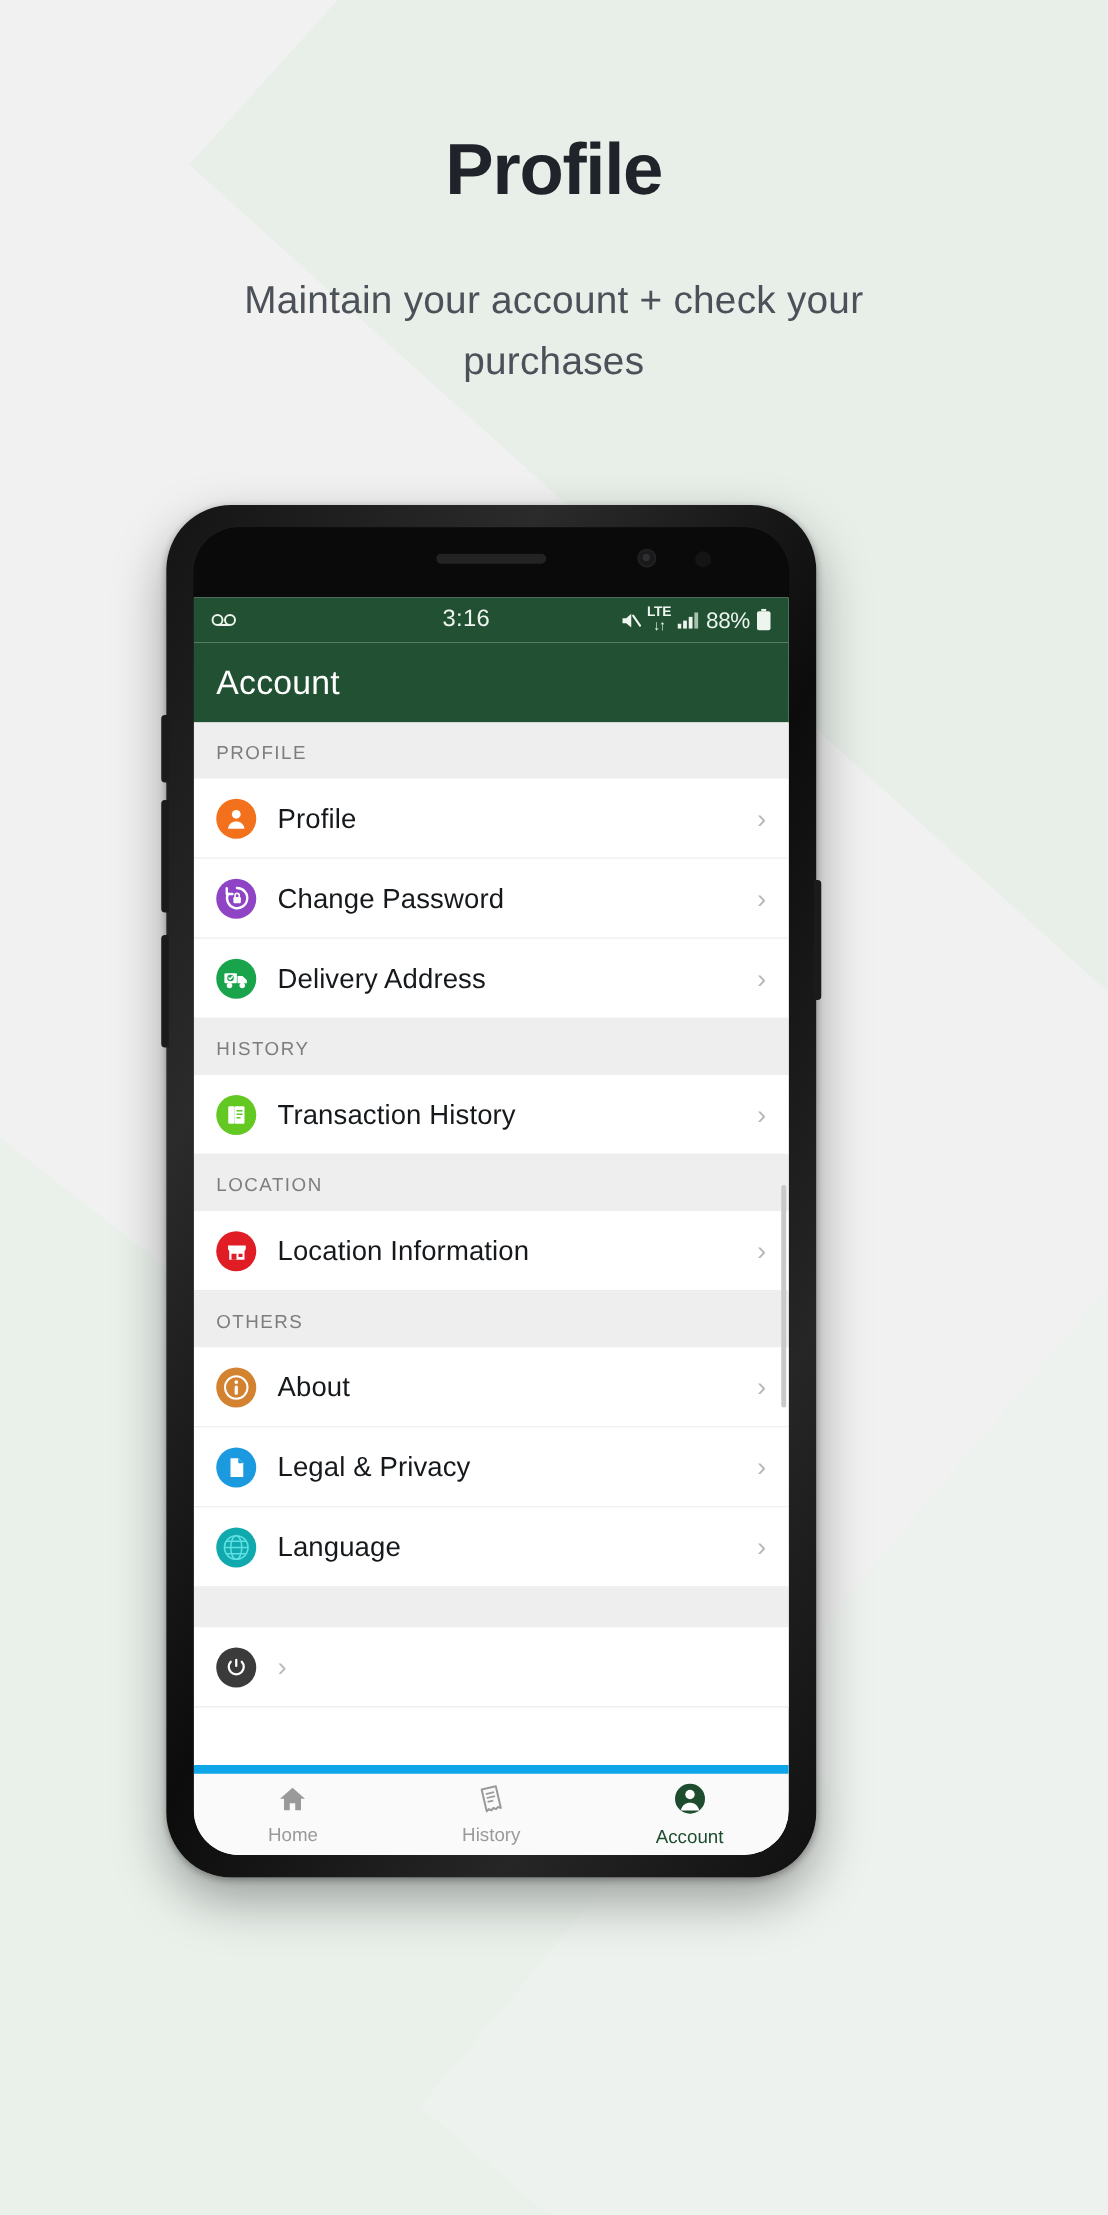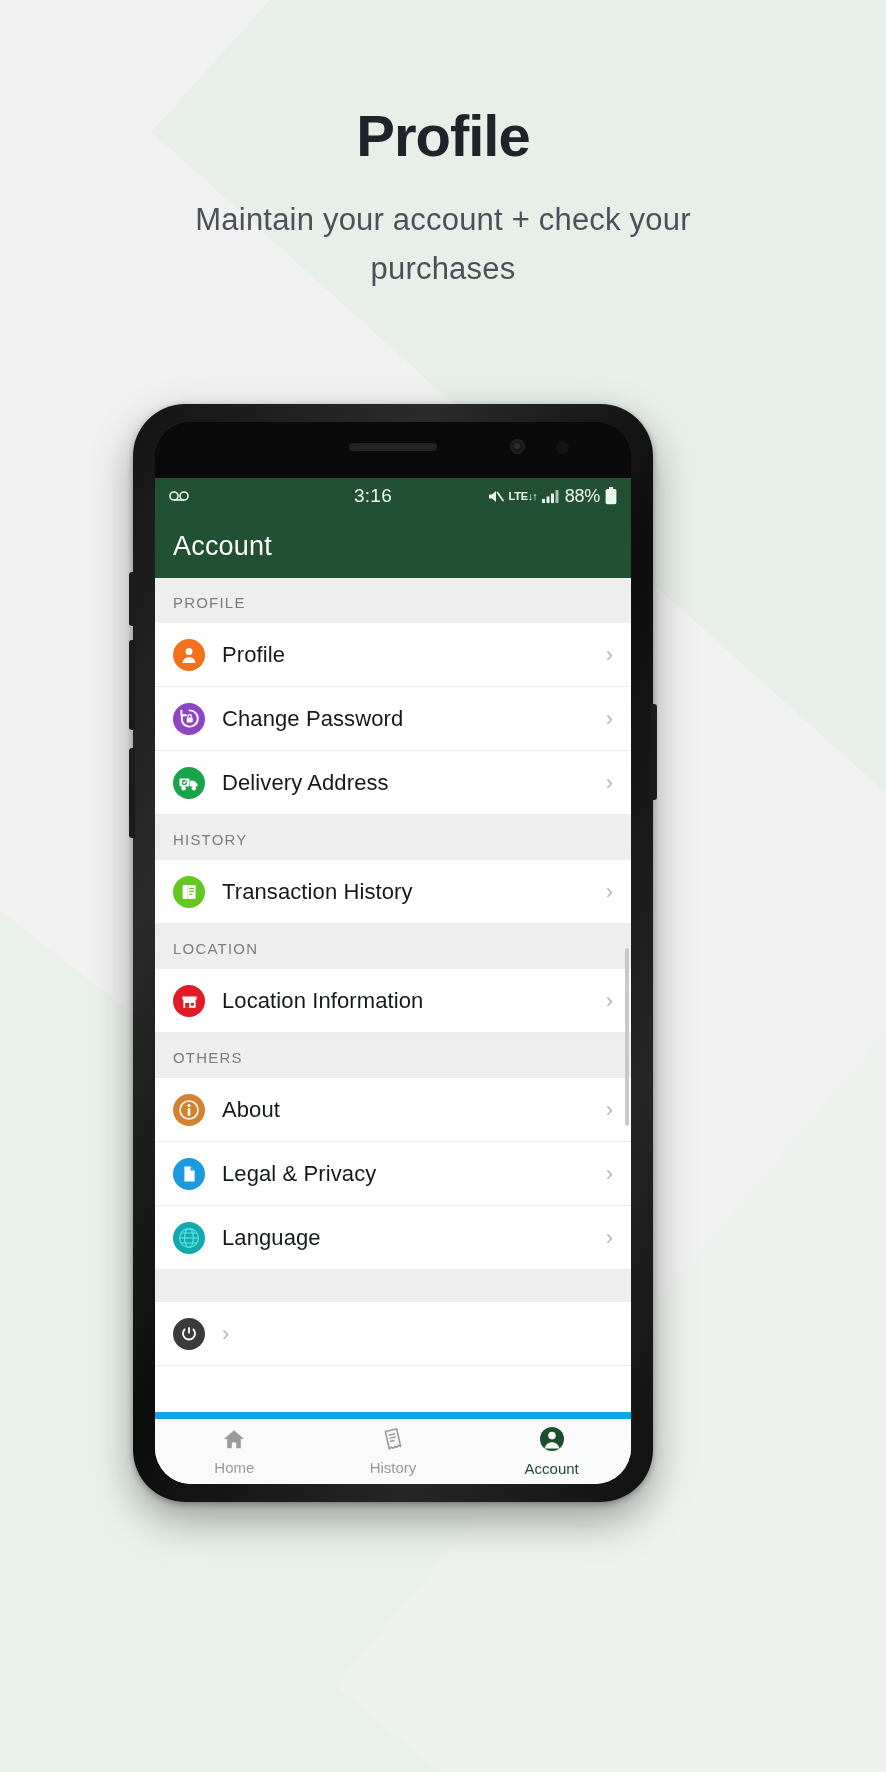--- a/index.html
+++ b/index.html
@@ -51,21 +51,21 @@
     padding-top: 106px;
   }
   .headline-title {
     font-size: 58px;
     font-weight: bold;
     color: #20242a;
     letter-spacing: -1px;
     line-height: 1.05;
   }
   .headline-sub {
-    margin: 28px auto 0;
+    margin: 48px auto 0;
     width: 620px;
     font-size: 31px;
     color: #4c5159;
     line-height: 1.6;
     letter-spacing: .2px;
   }
 
   
   .phone-frame {
     position: absolute;
@@ -300,21 +300,21 @@
           </span>
         </div>
         <div class="sb-center">3:16</div>
         <div class="sb-right">
           <span>
             <svg class="icon-svg" width="17" height="15" viewBox="0 0 17 15">
               <path d="M2 5.5h3L9 2v11L5 9.5H2z" fill="#eef5ef"></path>
               <path d="M10.5 3.5l5.5 8" stroke="#eef5ef" stroke-width="1.7" stroke-linecap="round"></path>
             </svg>
           </span>
-          <span style="display:flex;flex-direction:row;align-items:center;line-height:1;">
+          <span style="display:flex;flex-direction:column;align-items:center;line-height:1;">
             <span style="font-size:11px;font-weight:bold;letter-spacing:-.2px;">LTE</span>
             <span style="font-size:11px;font-weight:bold;letter-spacing:-1px;">↓↑</span>
           </span>
           <span>
             <svg class="icon-svg" width="18" height="14" viewBox="0 0 18 14">
               <rect x="0" y="10" width="3" height="4" fill="#eef5ef"></rect>
               <rect x="4.5" y="7.5" width="3" height="6.5" fill="#eef5ef"></rect>
               <rect x="9" y="4.5" width="3" height="9.5" fill="#eef5ef"></rect>
               <rect x="13.5" y="1" width="3" height="13" fill="#a9c3b0"></rect>
             </svg>

